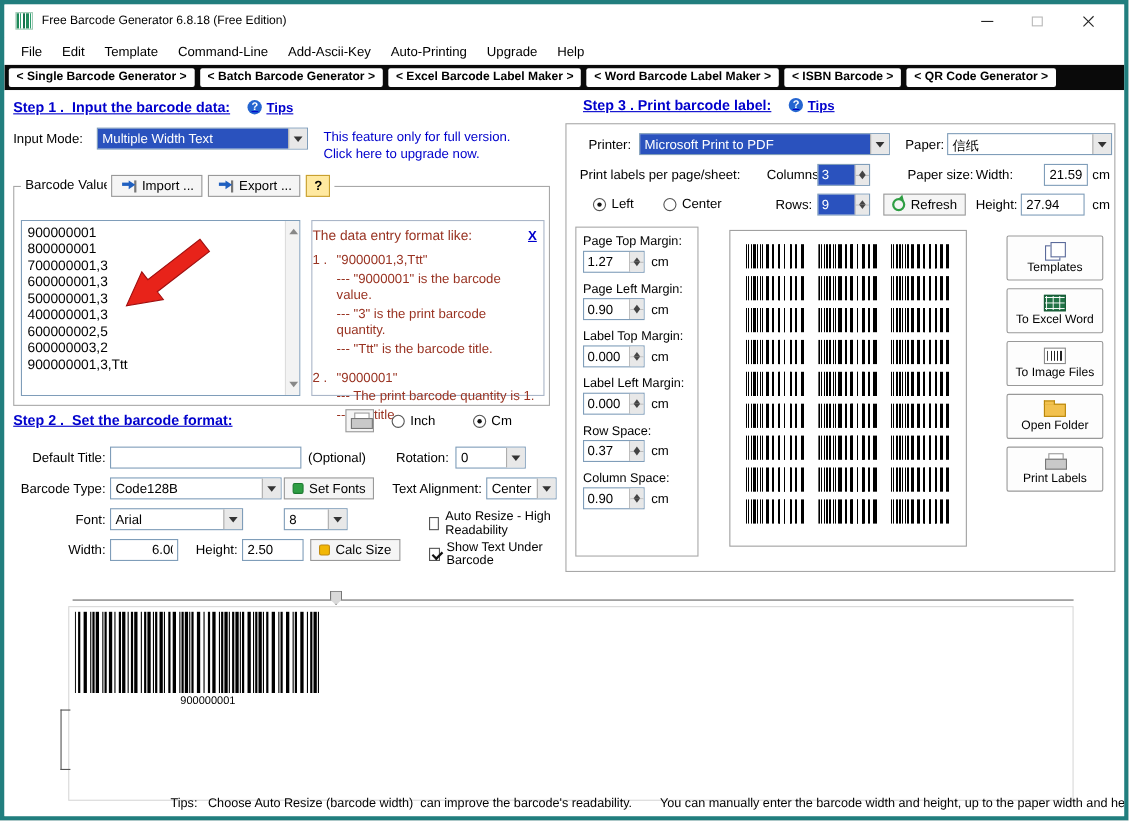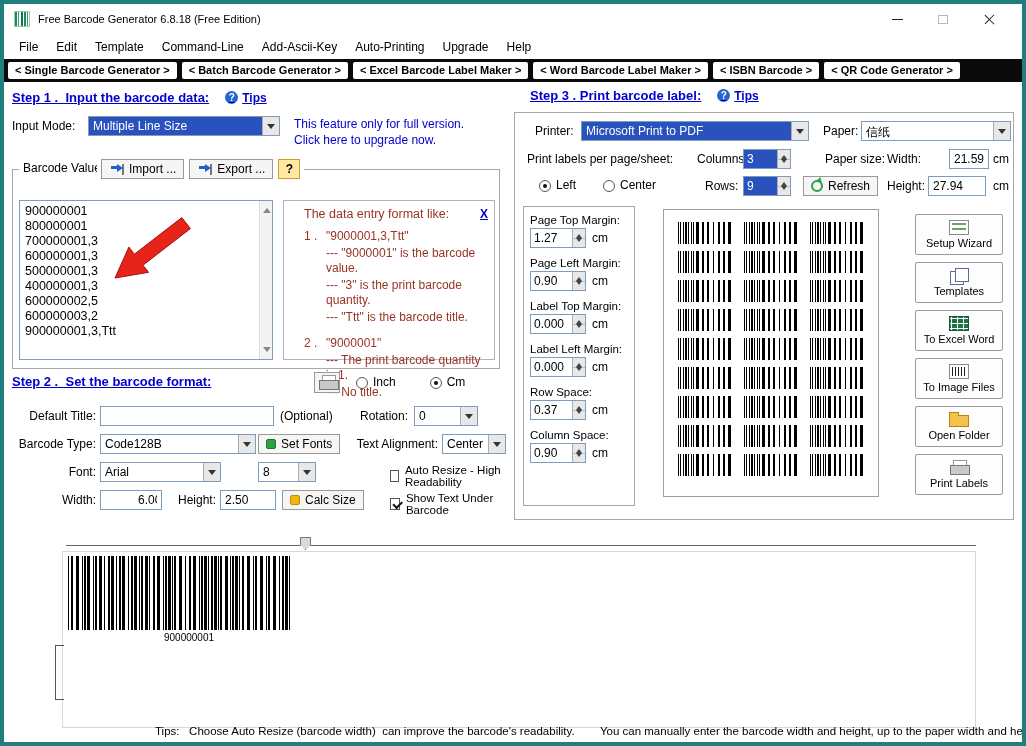--- a/index.html
+++ b/index.html
@@ -86,21 +86,21 @@
 
   .values-gb { margin-top:21px; width:488px; height:200px; }
   .values-toolbar { position:absolute; top:-11px; left:84px; display:flex; gap:5px; background:#fff; padding:0 4px; }
   .values-wrap { position:absolute; left:6px; top:30px; width:254px; height:160px; border:1px solid #7f9db9; background:#fff; display:flex; }
   .values-wrap textarea { flex:1; border:none; outline:none; resize:none; overflow:hidden; font:12.5px/15px "Liberation Sans",sans-serif; padding:3px 5px; }
   .vscroll { width:13px; background:#f3f3f3; border-left:1px solid #ddd; position:relative; }
   .vscroll .tri-up { position:absolute; top:3px; left:2.5px; border:4px solid transparent; border-bottom:5px solid #888; }
   .vscroll .tri-down { position:absolute; bottom:3px; left:2.5px; border:4px solid transparent; border-top:5px solid #888; }
   .red-arrow { position:absolute; left:96px; top:38px; pointer-events:none; }
 
-  .fmt-panel { position:absolute; left:270px; top:30px; width:212px; height:160px; border:1px solid #aab6c8; background:#fff; padding:6px 6px 0 20px; color:#993322; }
+  .fmt-panel { position:absolute; left:270px; top:30px; width:212px; height:160px; border:1px solid #aab6c8; background:#fff; padding:6px 6px 0 0; color:#993322; }
   .fmt-head { display:flex; }
   .fmt-title { font-size:12.5px; }
   .fmt-close { margin-left:auto; color:#0000cc; font-weight:bold; text-decoration:underline; }
   .fmt-line { display:flex; line-height:15px; margin-top:2px; }
   .fmt-line .num { width:22px; flex:none; }
   .fmt-line.gap { margin-top:11px; }
 
   
   .step2 { position:absolute; left:8px; top:292px; width:500px; height:150px; }
   .fmt-icon-btn { position:absolute; left:302px; top:-2px; width:26px; height:21px; background:#f5f5f5; border:1px solid #999; display:flex; align-items:center; justify-content:center; }
@@ -207,21 +207,21 @@
       <div class="h-row">
         <span class="step-heading">Step 1 .  Input the barcode data:</span>
         <span class="tips-link">
             <span class="help-icon"></span>
             <span>Tips</span>
           </span>
       </div>
       <div class="mode-row">
         <span class="lab">Input Mode:</span>
         <span class="select hl" style="width:192px">
-          <span class="txt">Multiple Line Size</span>
+          <span class="txt">Multiple Width Text</span>
           <span class="btn"></span>
         </span>
         <span class="blue-note" style="margin-left:14px">
           <span style="display:block">This feature only for full version.</span>
           <span style="display:block">Click here to upgrade now.</span>
         </span>
       </div>
 
       <div class="groupbox values-gb">
         <span class="gb-label">Barcode Values:</span>
@@ -549,24 +549,20 @@
               <div class="mini-barcode"></div>
               <div class="mini-barcode"></div>
               <div class="mini-barcode"></div>
               <div class="mini-barcode"></div>
               <div class="mini-barcode"></div>
               <div class="mini-barcode"></div>
             </div>
         </div>
 
         <div class="actions">
-          <div class="action-btn">
-              <span class="ico ico-wizard"></span>
-              <span>Setup Wizard</span>
-            </div>
           <div class="action-btn">
               <span class="ico ico-templates"></span>
               <span>Templates</span>
             </div>
           <div class="action-btn">
               <span class="ico ico-excel"></span>
               <span>To Excel Word</span>
             </div>
           <div class="action-btn">
               <span class="ico ico-image"></span>

